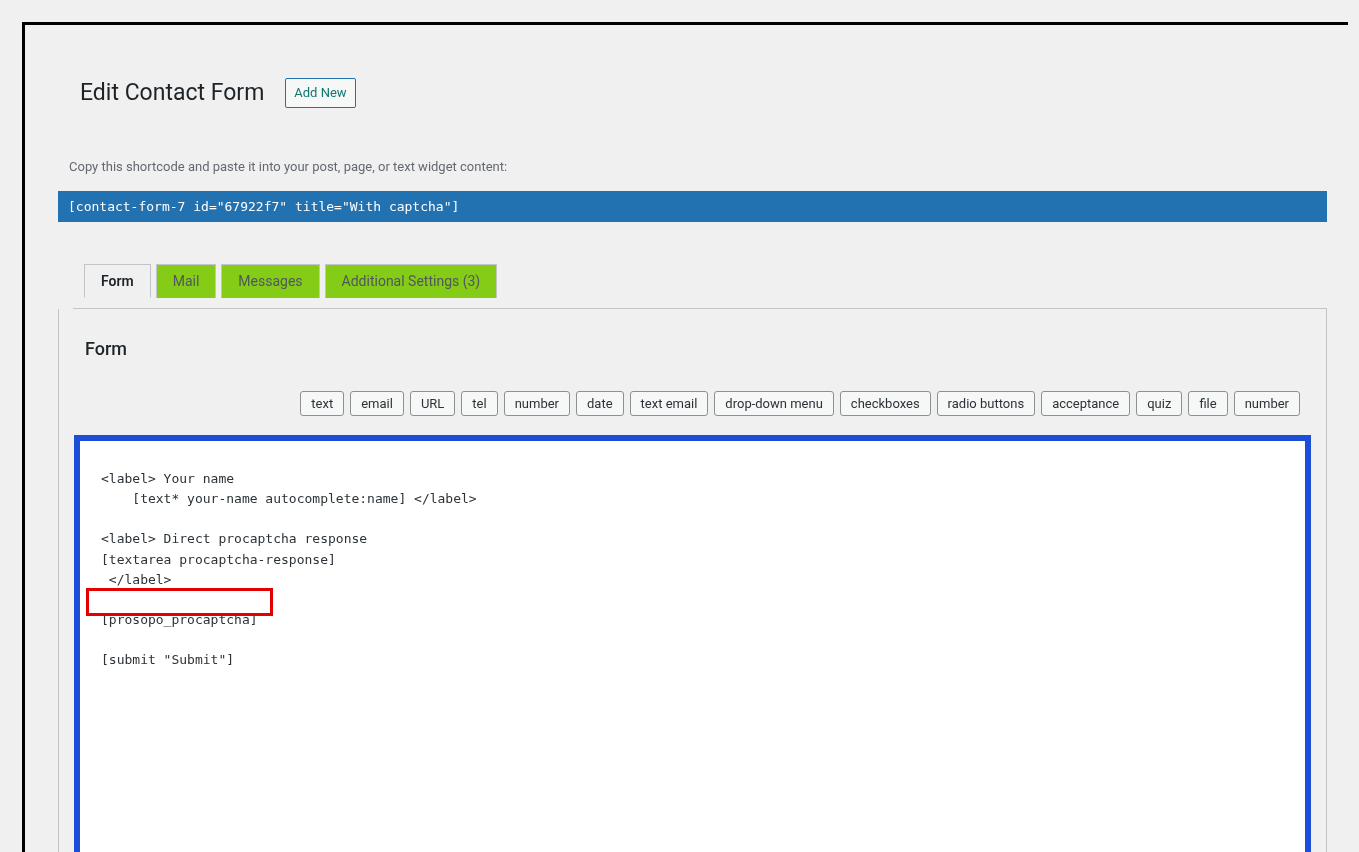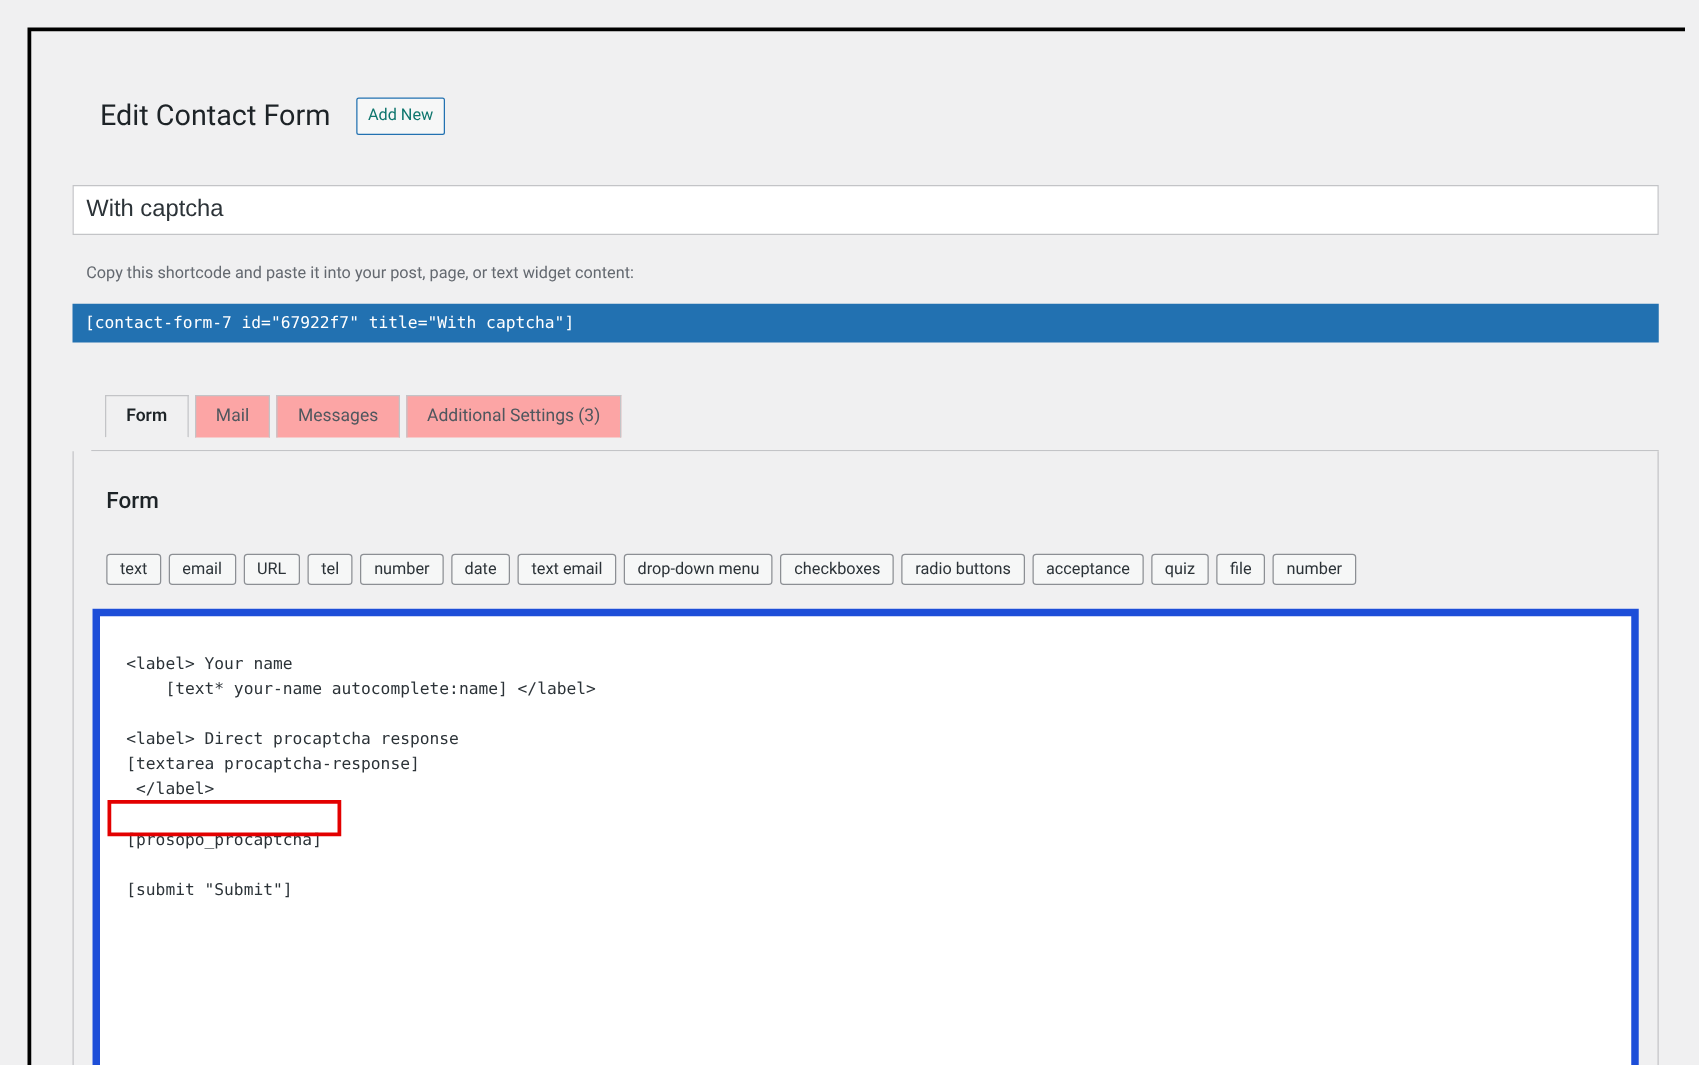--- a/index.html
+++ b/index.html
@@ -63,21 +63,21 @@
       padding: 8px 10px;
       margin-bottom: 30px;
     }
     .tabs {
       display: flex;
       border-bottom: 1px solid #c3c4c7;
       margin-left: 15px;
     }
     .tab {
       padding: 8px 16px;
-      background: #fca5a5;
+      background: #84cc16;
       border: 1px solid #c3c4c7;
       border-bottom: none;
       margin-right: 5px;
       margin-left: 0;
       font-size: 14px;
       color: #50575e;
       cursor: pointer;
       position: relative;
       top: 1px;
     }
@@ -106,20 +106,21 @@
     }
     .form-hint a {
       color: #2271b1;
       text-decoration: underline;
     }
     .tag-buttons {
       display: flex;
       flex-wrap: wrap;
       gap: 6px;
       margin-bottom: 8px;
+      justify-content: flex-end;
     }
     .tag-btn {
       padding: 4px 10px;
       border: 1px solid #8c8f94;
       border-radius: 3px;
       background: #f6f7f7;
       font-size: 13px;
       color: #2c3338;
       cursor: pointer;
     }
@@ -162,21 +163,20 @@
 </head>
 <body>
 
 <div class="outer-border">
 <div class="wrap">
   <div class="header-row">
     <h1 class="page-title">Edit Contact Form</h1>
     <span class="add-new-btn">Add New</span>
   </div>
 
-  <input type="text" class="title-input" value="With captcha" style="">
 
   <div class="shortcode-hint">Copy this shortcode and paste it into your post, page, or text widget content:</div>
   <div class="shortcode-box">[contact-form-7 id="67922f7" title="With captcha"]</div>
 
   <div class="tabs">
     <div class="tab active">Form</div>
     <div class="tab">Mail</div>
     <div class="tab">Messages</div>
     <div class="tab">Additional Settings (3)</div>
   </div>

